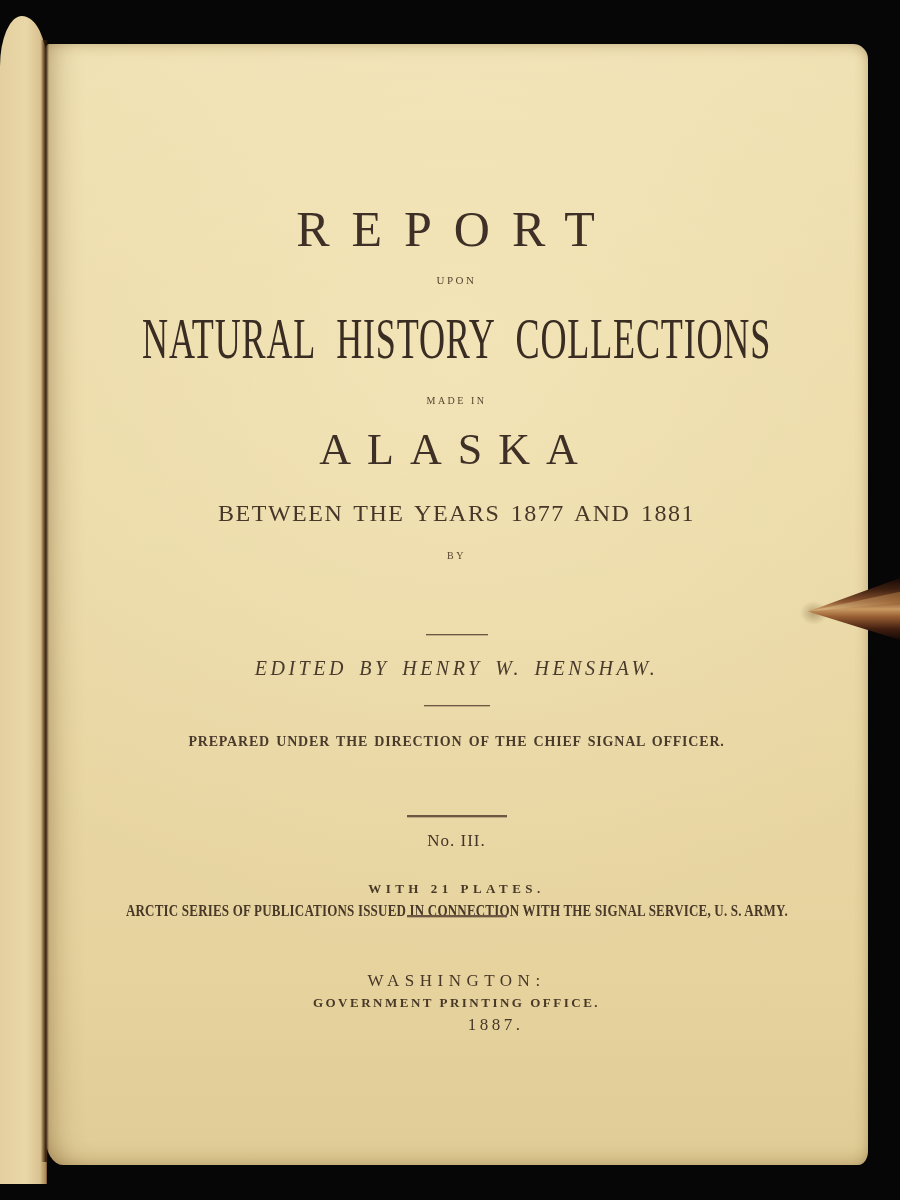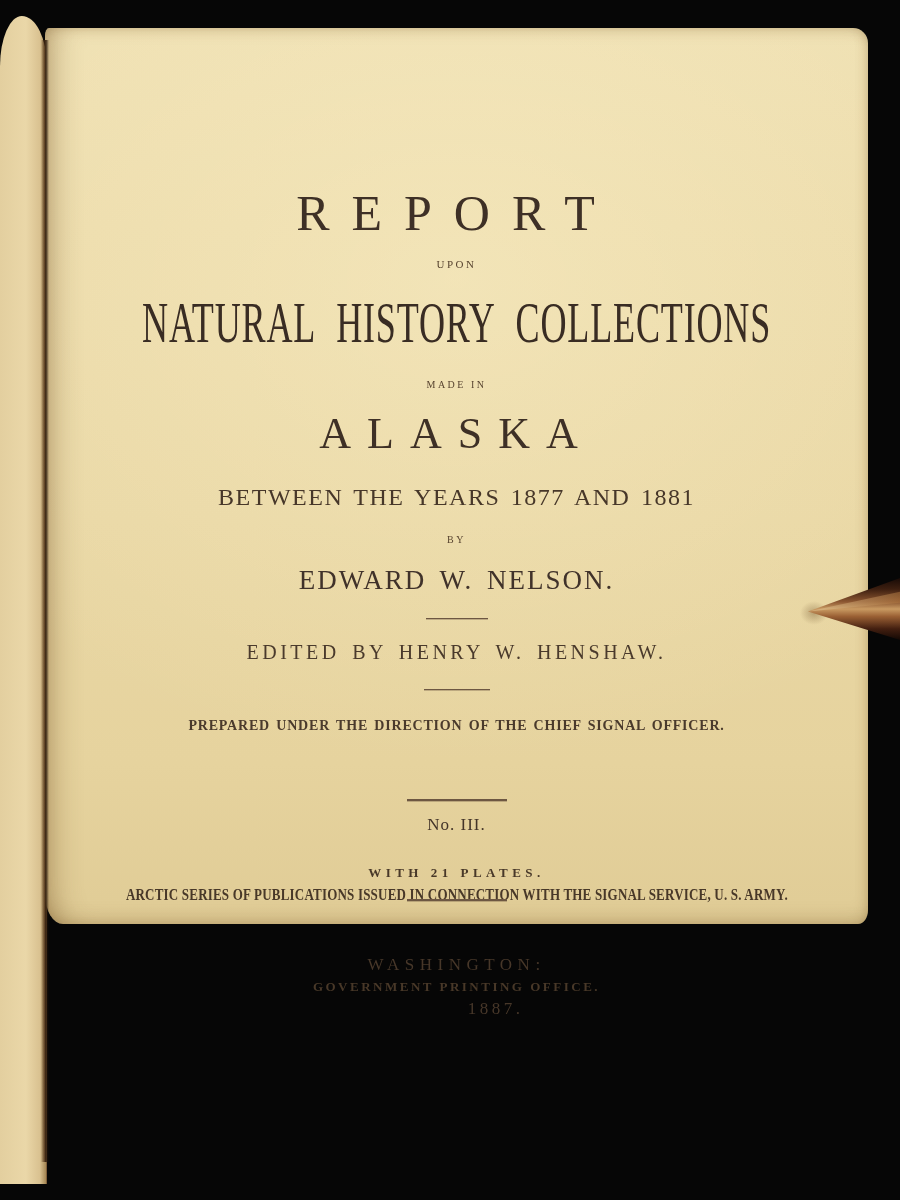--- a/index.html
+++ b/index.html
@@ -34,23 +34,23 @@
     top: 40px;
     width: 8px;
     height: 1122px;
     background: linear-gradient(90deg, rgba(60,35,15,0) 0%, rgba(70,42,18,.75) 45%, rgba(40,22,8,.9) 60%, rgba(60,35,15,0) 100%);
     z-index: 3;
   }
   
   .page {
     position: absolute;
     left: 45px;
-    top: 28px;
+    top: 44px;
     width: 823px;
-    height: 896px;
+    height: 1121px;
     background:
       radial-gradient(130% 90% at 50% 28%, rgba(255,246,210,.35) 0%, rgba(255,246,210,0) 60%),
       linear-gradient(180deg, #efe0b2 0%, #ecdbaa 22%, #e9d7a4 55%, #e6d39e 82%, #e0cc96 100%);
     border-radius: 4px 15px 10px 18px / 8px 15px 14px 30px;
     box-shadow:
       inset 22px 0 30px -16px rgba(110,75,30,.45),
       inset -6px 0 14px -8px rgba(120,90,40,.35),
       inset 0 -10px 22px -12px rgba(120,90,40,.35),
       inset 0 6px 14px -8px rgba(130,100,50,.30);
     z-index: 2;
@@ -77,21 +77,21 @@
     transform: scale(0.82, 1.30);
     transform-origin: 50% 0;
     letter-spacing: 1px;
     word-spacing: 14px;
   }
   .madein   { top: 352px; font-size: 10px; }
   .region   { top: 384px; font-size: 44px; letter-spacing: 16px; color: #3e3026; }
   .years    { top: 457px; font-size: 24px; letter-spacing: 1.5px; word-spacing: 3px; color: #473729; }
   .by       { top: 507px; font-size: 10px; }
   .author   { top: 539px; font-size: 27px; letter-spacing: 2px; word-spacing: 5px; color: #40322a; }
-  .editor   { top: 614px; font-size: 20px; letter-spacing: 3.5px; word-spacing: 4px; color: #4a3a2c; }
+  .editor   { top: 614px; font-size: 20px; letter-spacing: 3.5px; word-spacing: 4px; color: #4a3a2c; font-style: italic; }
   .prepared { top: 691px; font-size: 14px; font-weight: bold; letter-spacing: .8px; word-spacing: 2px; color: #4a3a2c; }
   .seriesno { top: 788px; font-size: 17px; letter-spacing: 1px; color: #443529; }
   .seriesline { top: 815px; font-size: 14px; font-weight: bold; color: #483828; margin-top: 45px; }
   .seriesline .squeeze {
     display: inline-block;
     transform: scale(0.93, 1.12);
     transform-origin: 50% 0;
     letter-spacing: .2px;
   }
   .plates   { top: 838px; font-size: 13px; font-weight: bold; letter-spacing: 4.5px; color: #483828; }
@@ -159,21 +159,20 @@
     <div class="line tiny upon">UPON</div>
 
     <div class="line maintitle">
       <span class="squeeze">NATURAL HISTORY COLLECTIONS</span>
     </div>
 
     <div class="line tiny madein">MADE IN</div>
     <div class="line region">ALASKA</div>
     <div class="line years">BETWEEN THE YEARS 1877 AND 1881</div>
     <div class="line tiny by">BY</div>
-    <div class="line author">EDWARD W. NELSON.</div>
 
     <div class="rule rule-1"></div>
 
     <div class="line editor">EDITED BY HENRY W. HENSHAW.</div>
 
     <div class="rule rule-2"></div>
 
     <div class="line prepared">PREPARED UNDER THE DIRECTION OF THE CHIEF SIGNAL OFFICER.</div>
 
     <div class="rule rule-3"></div>

